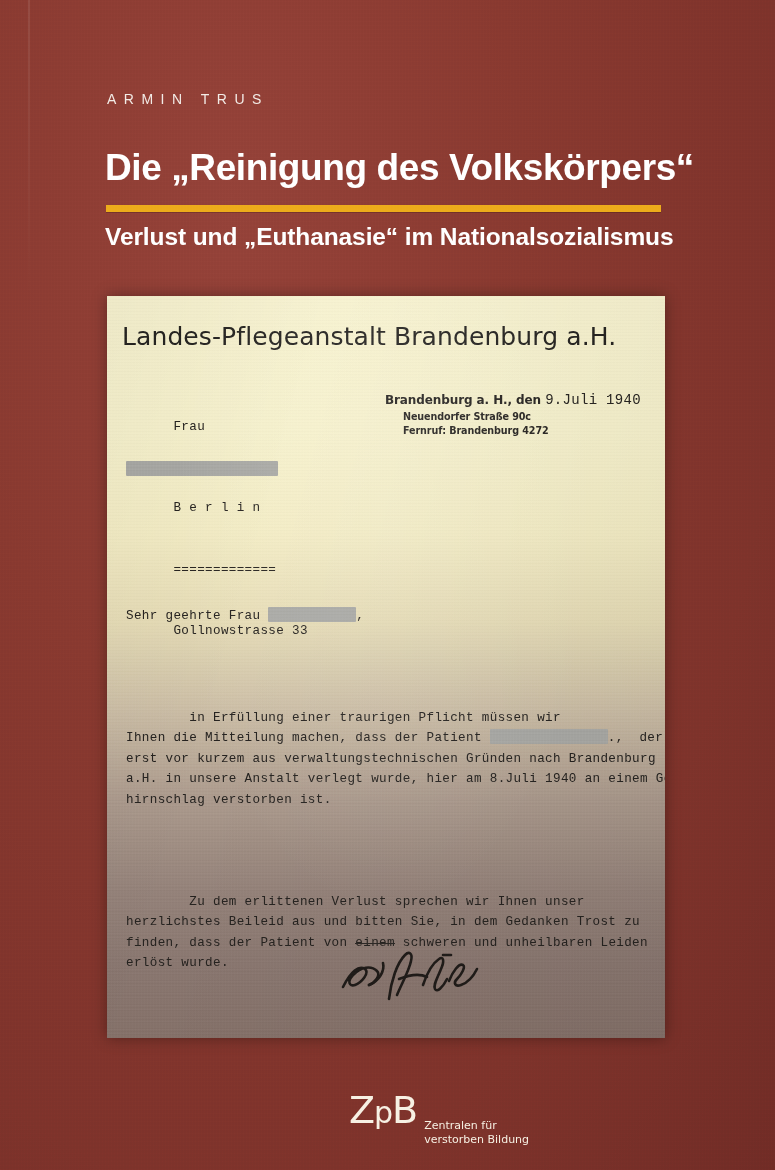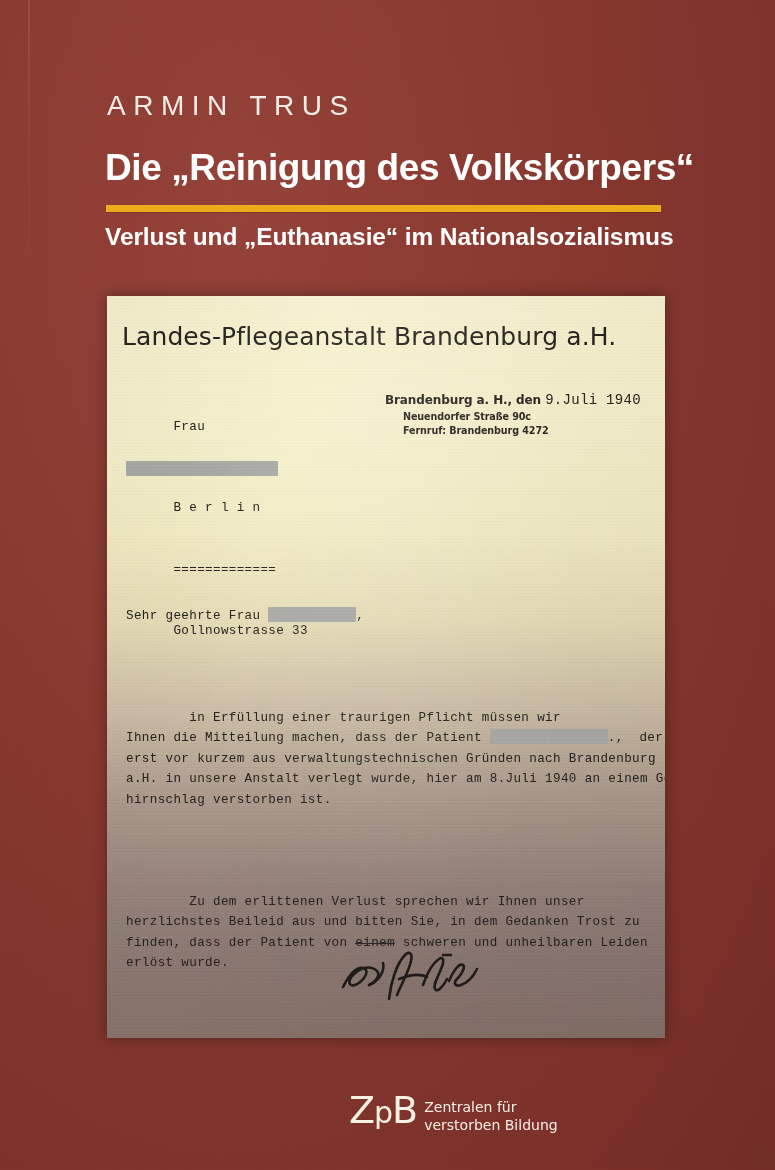--- a/index.html
+++ b/index.html
@@ -43,21 +43,21 @@
     background: linear-gradient(to bottom, rgba(255,255,255,0.09), rgba(255,255,255,0.0));
     pointer-events: none;
   }
 
   
   .author {
     position: absolute;
     left: 107px;
     top: 92px;
     color: #f3ece7;
-    font-size: 28px;
+    font-size: 14px;
     font-weight: 400;
     letter-spacing: 7.5px;
     line-height: 1;
     white-space: nowrap;
   }
   .title {
     position: absolute;
     left: 105px;
     top: 148px;
     width: 600px;
@@ -231,25 +231,25 @@
     color: #f7f1e4;
     font-size: 38px;
     font-weight: 400;
     line-height: 0.92;
     letter-spacing: -1px;
     font-family: "DejaVu Sans", sans-serif;
   }
   .logo-mark .p { font-size: 30px; }
   .logo-text {
     color: #f7f1e4;
-    font-size: 14px;
+    font-size: 11px;
     font-weight: 400;
     line-height: 1.28;
     margin-left: 7px;
-    margin-top: 6px;
+    margin-top: 26px;
     font-family: "DejaVu Sans", sans-serif;
     white-space: nowrap;
   }
 </style>
 </head>
 <body>
 
 <div class="cover">
 
   <div class="scan-seam"></div>

